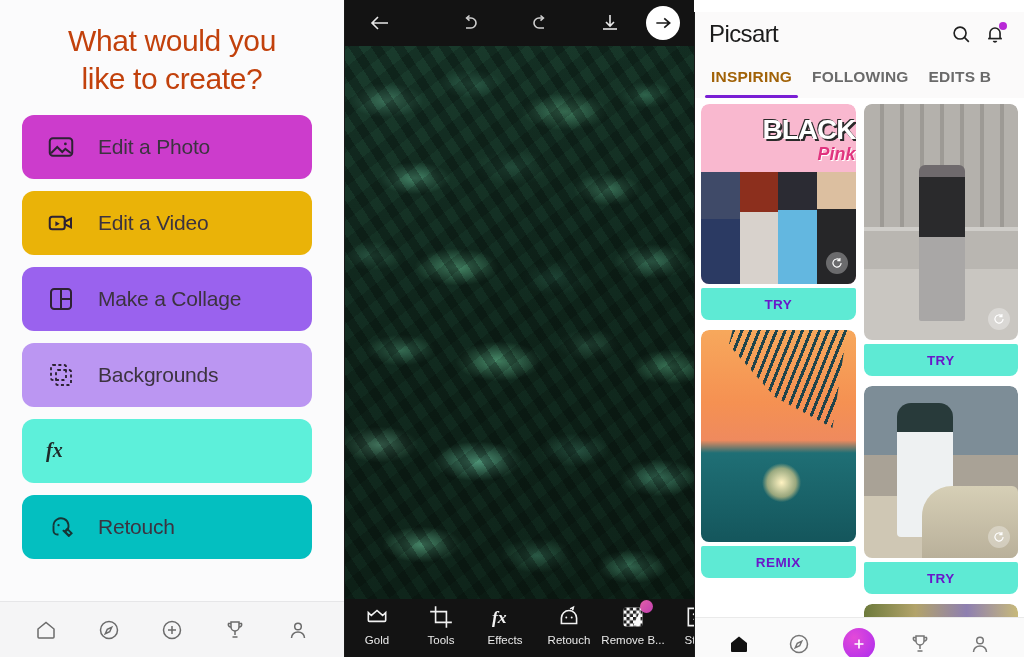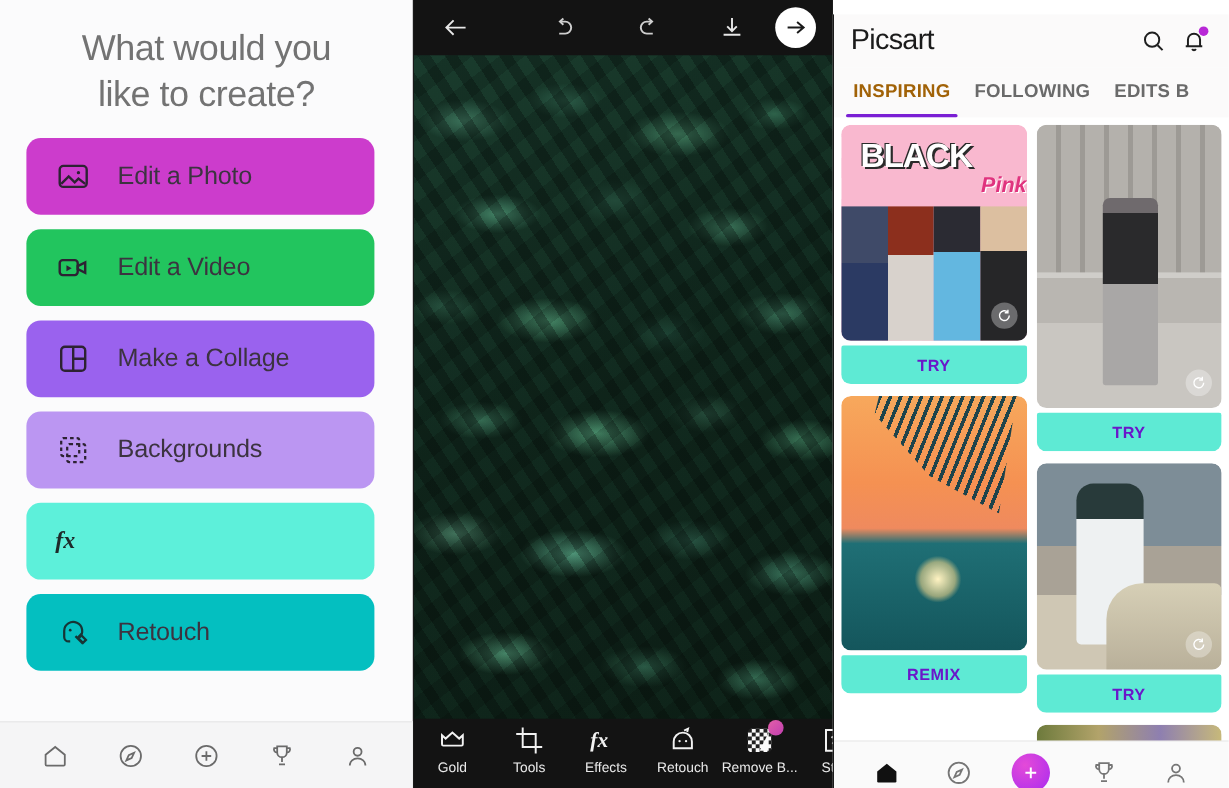--- a/index.html
+++ b/index.html
@@ -10,21 +10,21 @@
   }
   .screen { position: relative; width: 1024px; height: 657px; display: flex; }
 
   
   .panel-left {
     width: 345px; height: 657px; background: #fbfbfc;
     position: relative; display: flex; flex-direction: column;
     border-right: 1px solid #1a1a1a;
   }
   .create-heading {
-    text-align: center; color: #737373;
+    text-align: center; color: #c2410c;
     font-size: 30px; line-height: 1.28; font-weight: 400;
     letter-spacing: -0.4px; padding: 22px 16px 6px 16px;
     white-space: pre-line;
   }
   .actions { padding: 10px 32px 0 22px; flex: 1; }
   .action-btn {
     height: 64px; border-radius: 12px; margin-bottom: 12px;
     display: flex; align-items: center; padding-left: 22px; gap: 20px;
     cursor: pointer; border: none; width: 100%;
   }
@@ -180,21 +180,21 @@
   }
 
   
   .art-blackpink {
     height: 180px;
     background:
       linear-gradient(#f9b8cf 0 0) padding-box,
       repeating-linear-gradient(45deg,#f7a8c6 0 12px,#fcd6e4 12px 24px);
   }
   .art-blackpink .bp-title {
-    position: absolute; top: 10px; left: 16px; right: 0; text-align: left;
+    position: absolute; top: 10px; left: 16px; right: 0; text-align: right;
     font-size: 28px; font-weight: 800; color: #fff; letter-spacing: -1px;
     text-shadow: 2px 2px 0 #2a2a2a, -1px -1px 0 #2a2a2a;
   }
   .art-blackpink .bp-sub {
     position: absolute; top: 40px; left: 0; right: 0; text-align: right;
     font-size: 18px; font-style: italic; font-weight: 700; color: #e0337e;
     text-shadow: 1px 1px 0 #fff;
   }
   .art-blackpink .figs { position: absolute; bottom: 0; left: 0; right: 0;
     height: 112px; display: flex; }
@@ -261,21 +261,21 @@
         <span class="ic">
           <svg width="30" height="30" viewBox="0 0 24 24" fill="none" stroke="#2d2233" stroke-width="1.6">
             <rect x="3" y="5" width="18" height="14" rx="2.5"></rect>
             <circle cx="15.5" cy="9.5" r="1.1" fill="#2d2233" stroke="none"></circle>
             <path d="M4 17l5-5 4 4 2.5-2.5L20 17"></path>
           </svg>
         </span>
         <span class="lbl">Edit a Photo</span>
       </div>
 
-      <div class="action-btn" style="background:#22c55e">
+      <div class="action-btn" style="background:#eab308">
         <span class="ic">
           <svg width="30" height="30" viewBox="0 0 24 24" fill="none" stroke="#2d2233" stroke-width="1.6">
             <rect x="3" y="7" width="12" height="10" rx="2"></rect>
             <path d="M7.5 10.5l3.5 2-3.5 2z" fill="#2d2233" stroke="none"></path>
             <path d="M15 11l5-2.5v7L15 13z"></path>
           </svg>
         </span>
         <span class="lbl">Edit a Video</span>
       </div>
 

